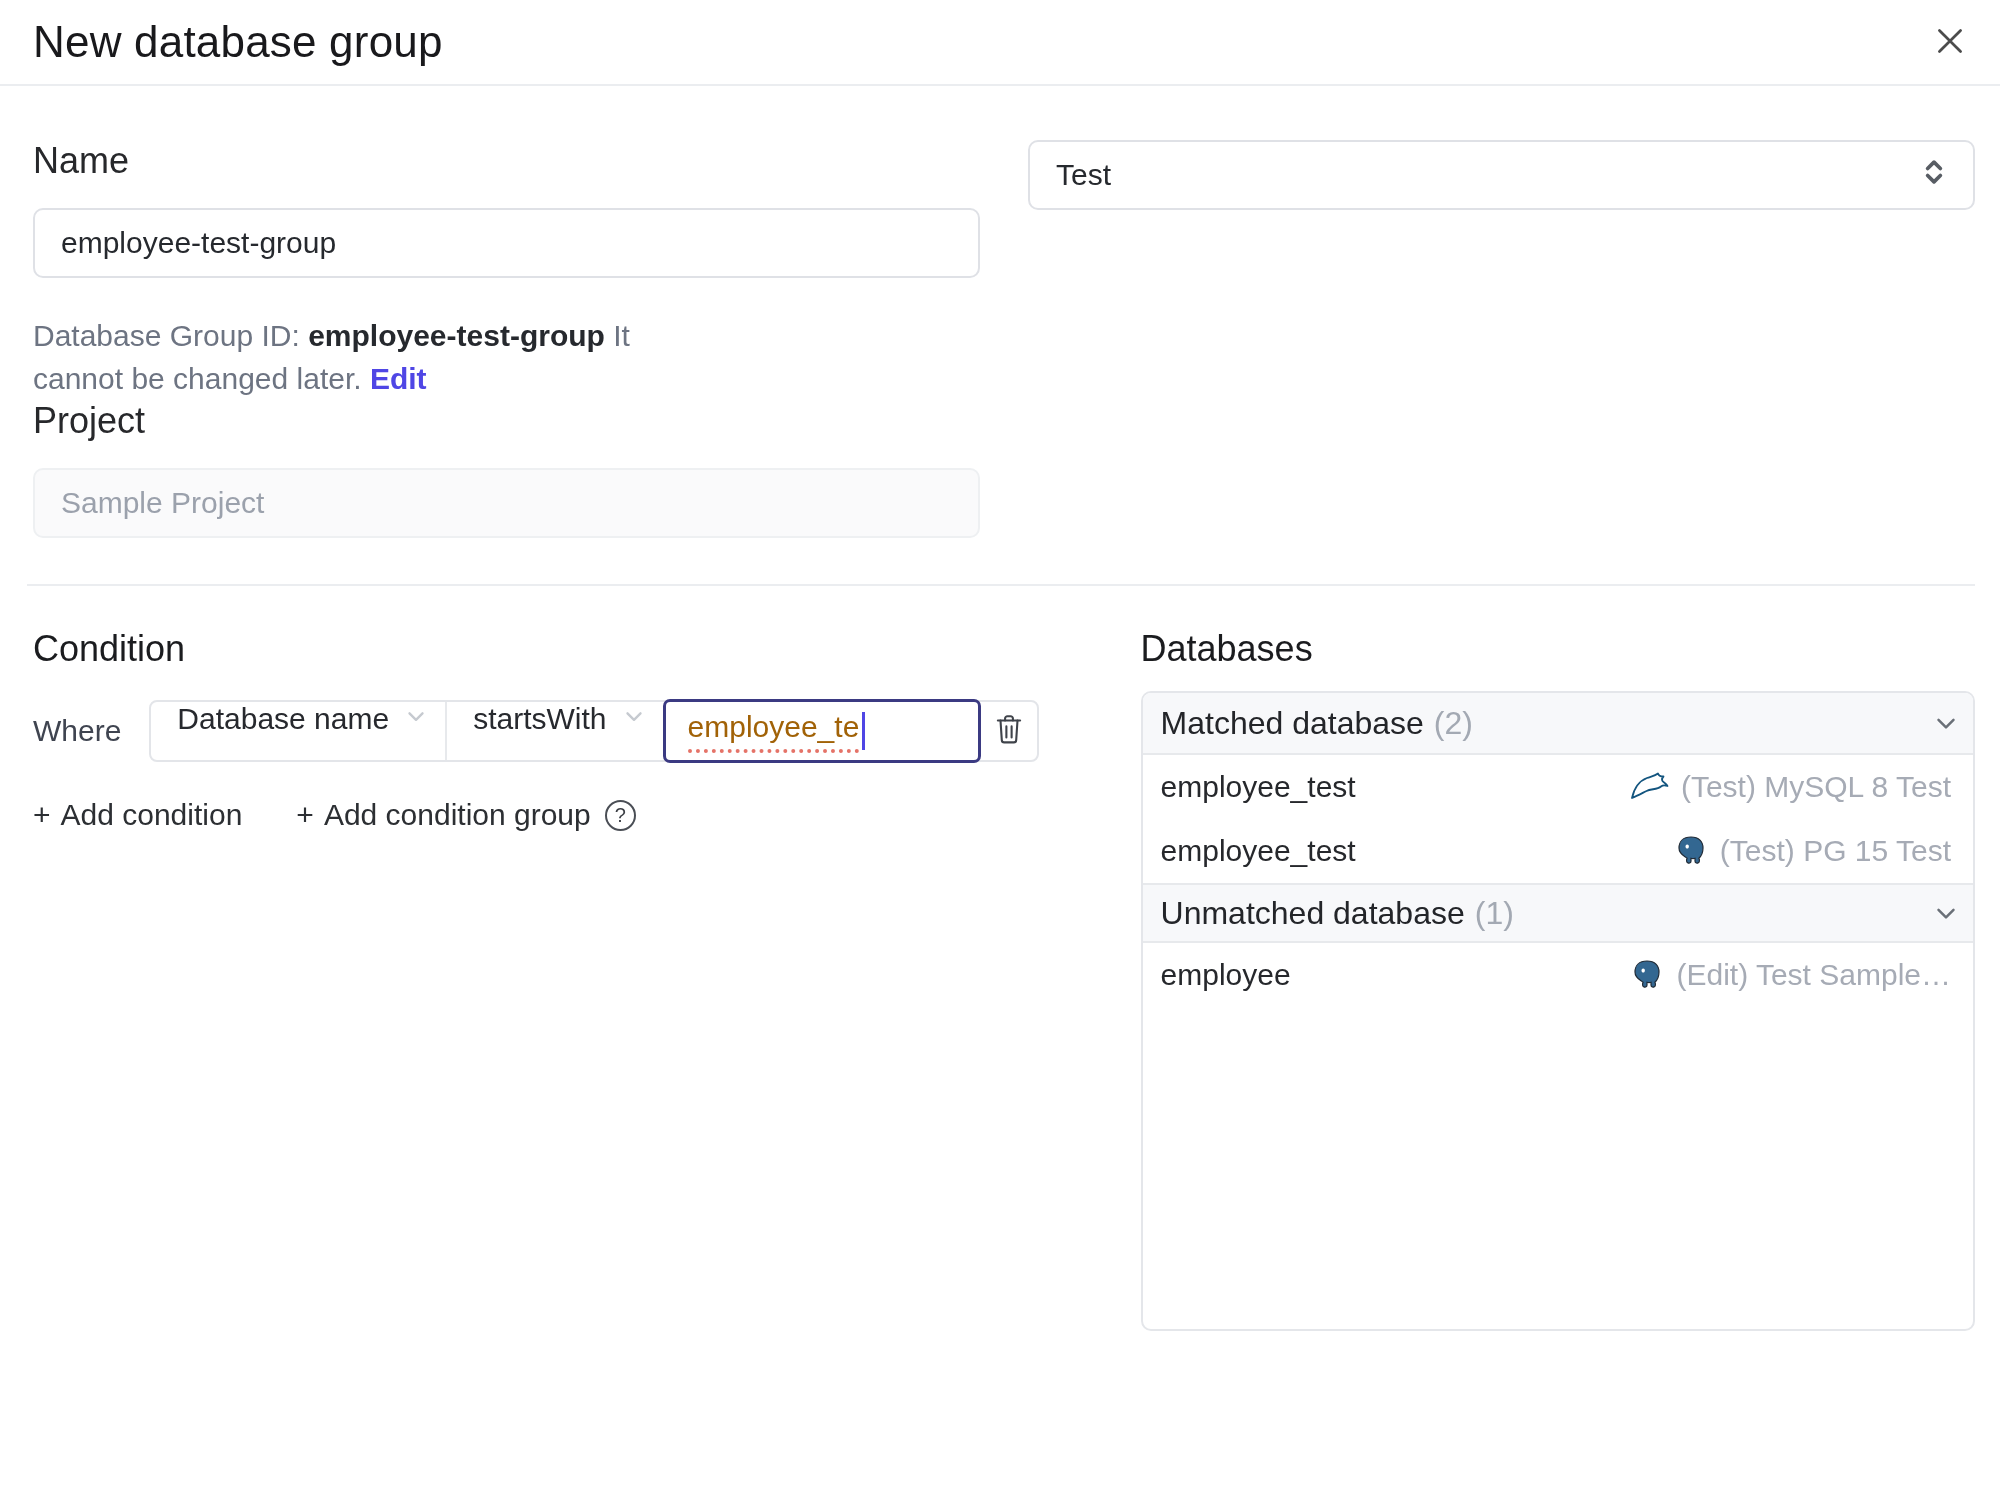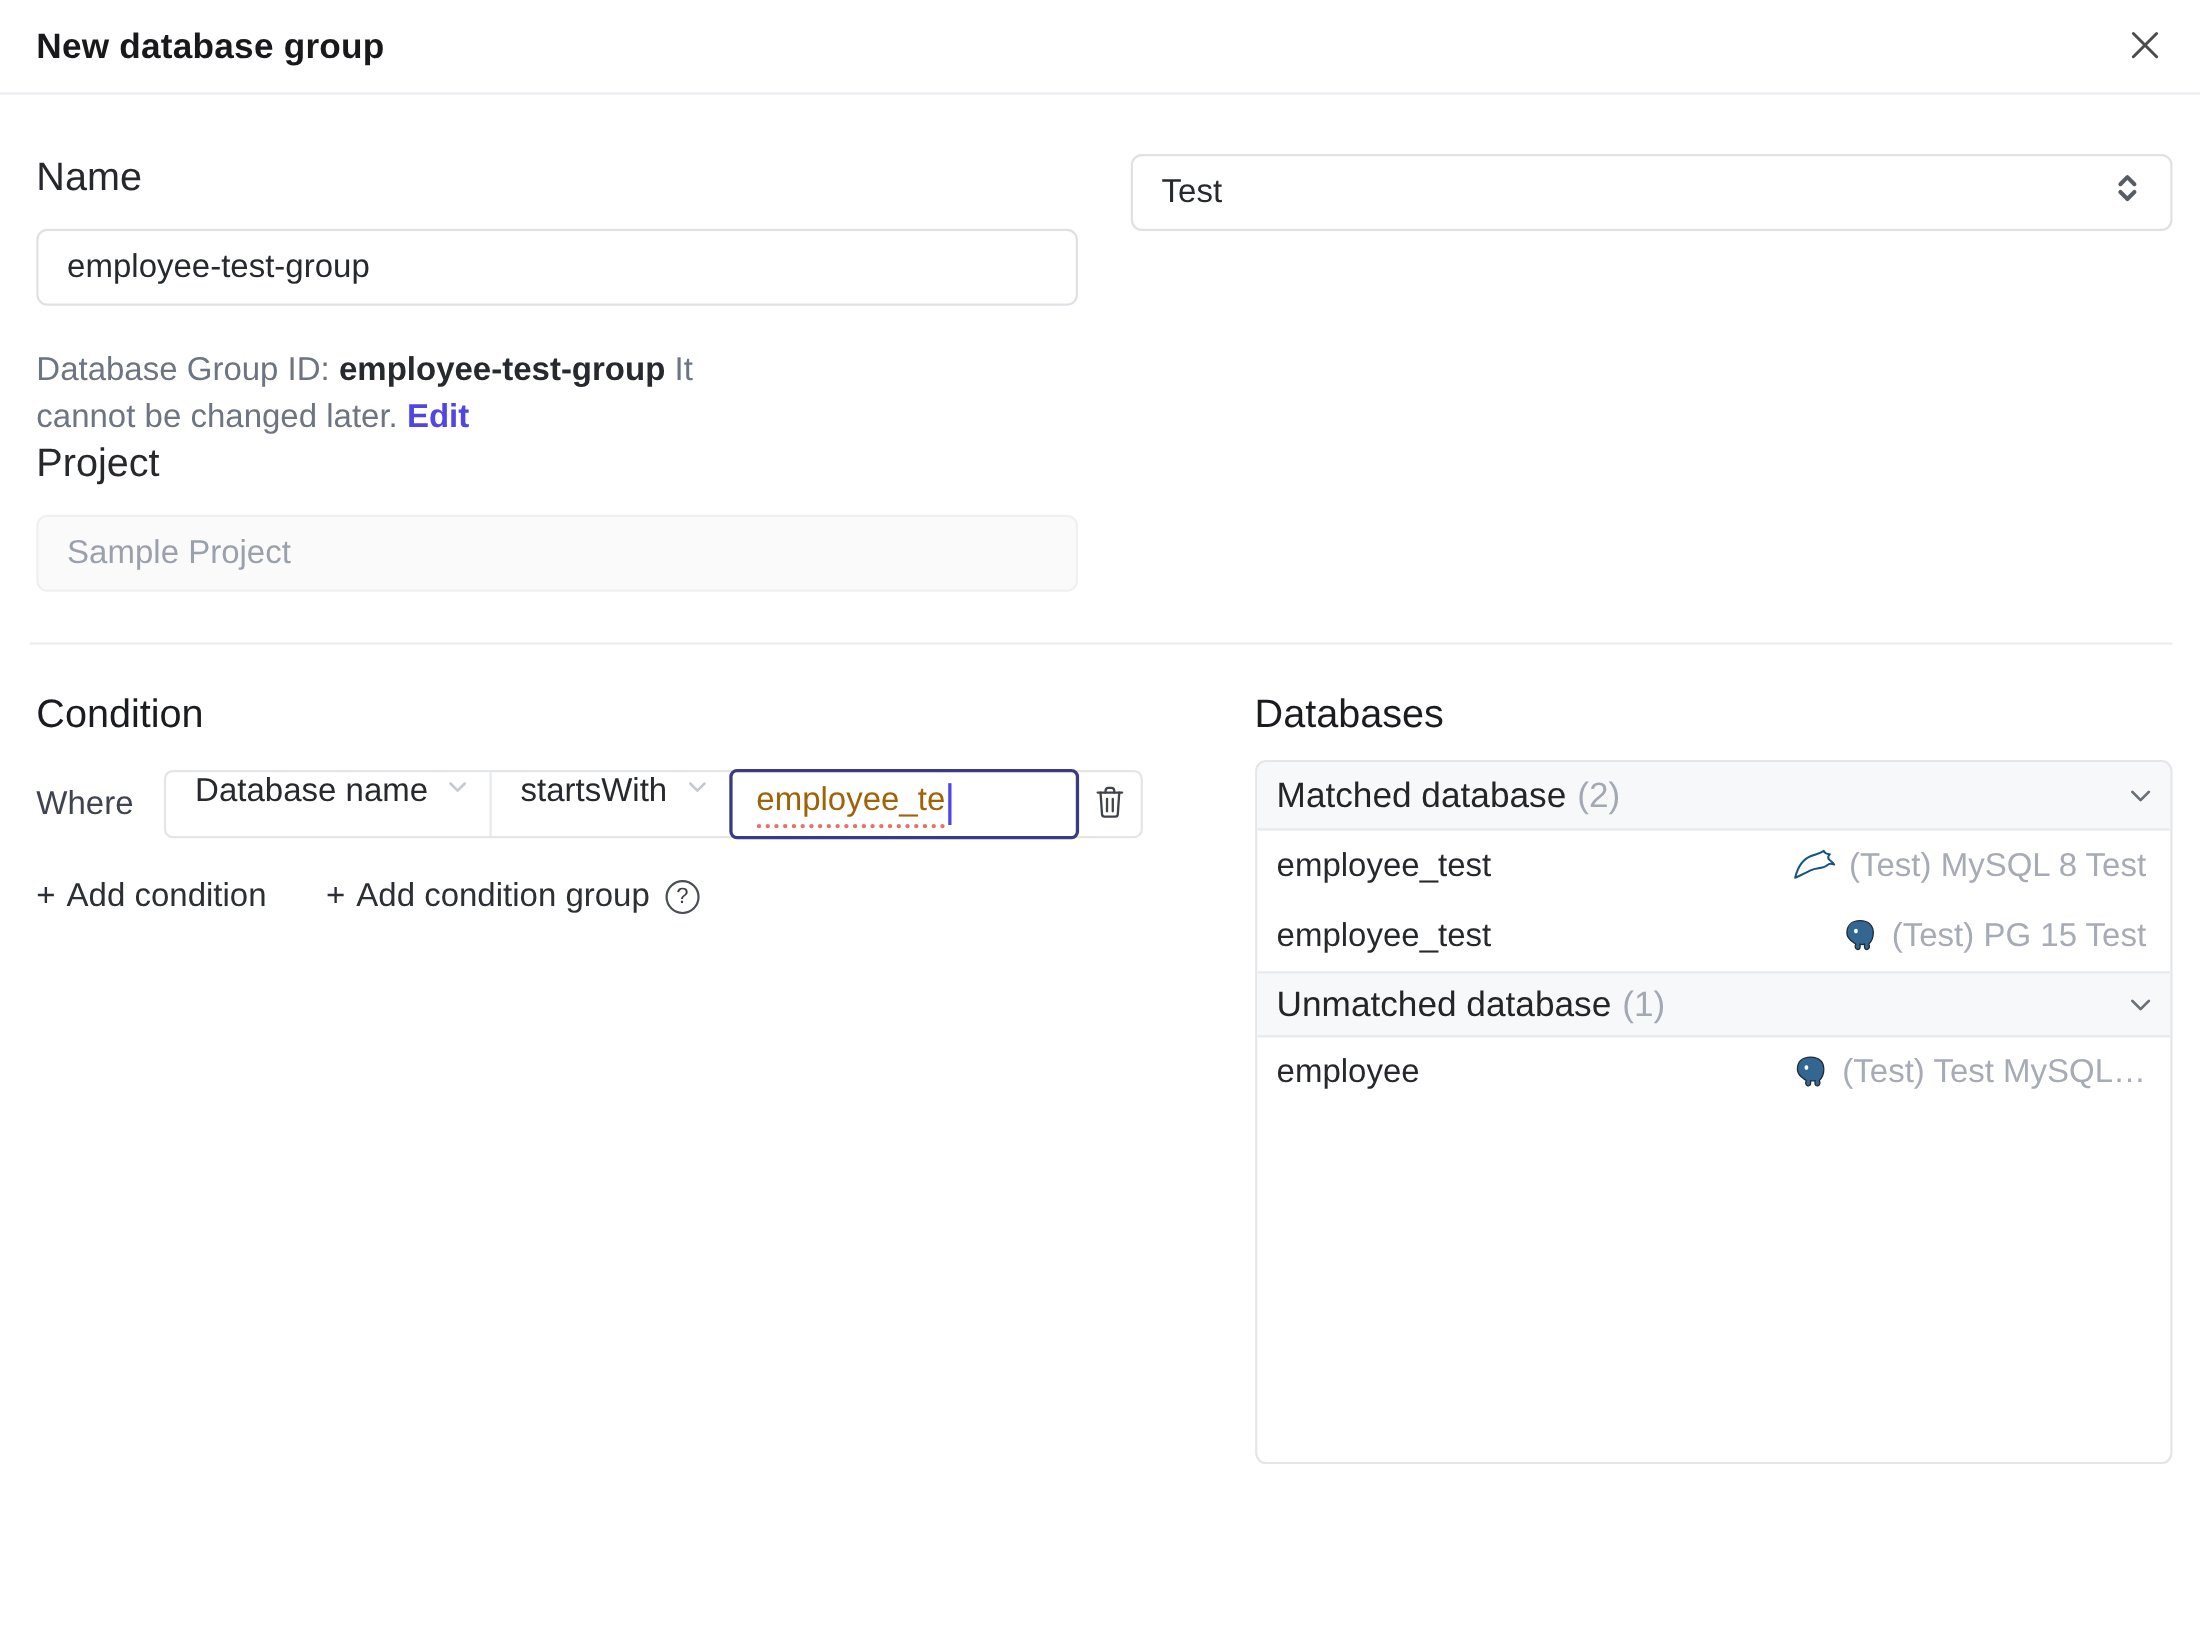--- a/index.html
+++ b/index.html
@@ -2,21 +2,21 @@
 <html><head>
 <meta charset="utf-8">
 <style>
   * { margin:0; padding:0; box-sizing:border-box; }
   html,body { width:2000px; height:1500px; background:#fff; overflow:hidden;
               font-family:"Liberation Sans", sans-serif; color:#222; }
 
   
   .dlg-header { height:86px; display:flex; align-items:center; justify-content:space-between;
                 padding:0 22px 0 33px; border-bottom:2px solid #ebedf0; }
-  .dlg-title { font-size:32px; font-weight:700; color:#19191c; letter-spacing:.2px; }
+  .dlg-title { font-size:44px; font-weight:400; color:#19191c; letter-spacing:.2px; }
   .close-btn { width:56px; height:56px; display:flex; align-items:center; justify-content:center;
                background:none; border:none; cursor:pointer; }
 
   
   .top-form { display:grid; grid-template-columns:1fr 1fr; column-gap:48px;
               padding:54px 25px 0 33px; }
   .fld-label { font-size:36px; font-weight:500; color:#27282b; margin-bottom:26px; }
   .control { height:70px; border:2px solid #dfe1e6; border-radius:10px; background:#fff;
              display:flex; align-items:center; padding:0 22px 0 26px; font-size:30px; color:#26292e; }
   .control.select { justify-content:space-between; }
@@ -231,20 +231,20 @@
 
       <div class="db-row">
         <span class="db-name">employee</span>
         <span class="db-instance">
           <span class="eng-icon">
             <svg width="34" height="34" viewBox="0 0 34 34">
               <path fill="#336791" stroke="#212b36" stroke-width="1.2" d="M17 3c8 0 12 4.6 12 11 0 4.6-1.9 8.2-4.1 10.3 1 1.8.6 3.9-.9 4.6-1.5.7-3-.2-3-1.9v-2.7c-1.3.4-2.7.4-4 0v2.7c0 1.7-1.5 2.6-3 1.9-1.5-.7-1.9-2.8-.9-4.6C10.9 22.2 5 20.5 5 14 5 7.6 9 3 17 3z"></path>
               <path fill="#fff" d="M13.2 10.4c1 0 1.7.8 1.7 2s-.7 2.1-1.7 2.1-1.7-.9-1.7-2.1.7-2 1.7-2z"></path>
             </svg>
           </span>
-          <span>(Test) Test MySQL…</span>
+          <span>(Edit) Test Sample…</span>
         </span>
       </div>
 
     </div>
   </div>
 
 </div>
 
 </body></html>

